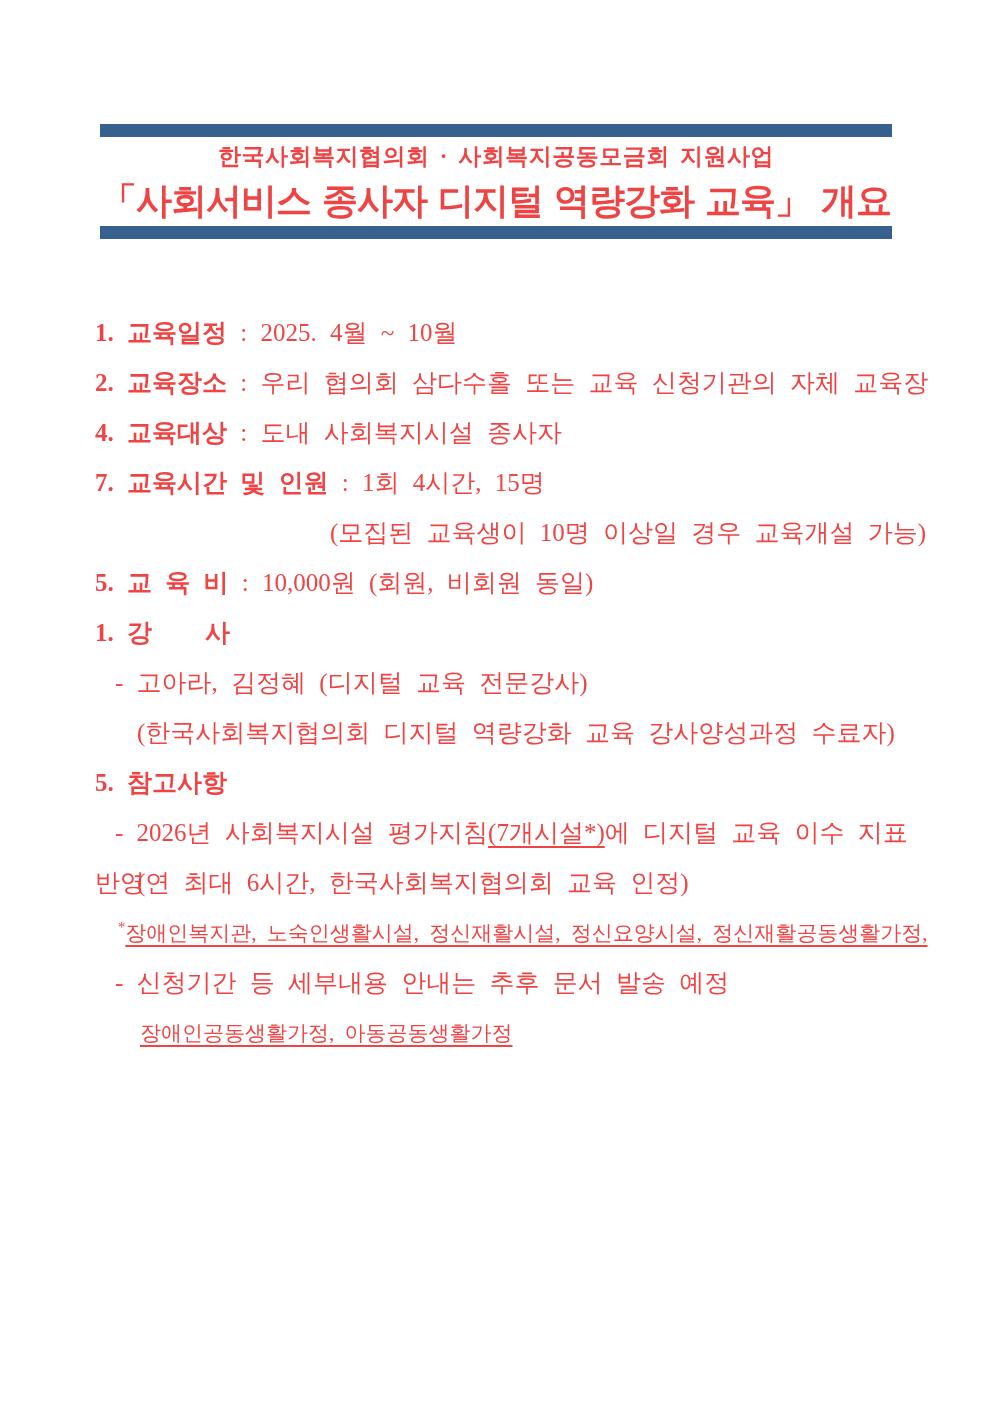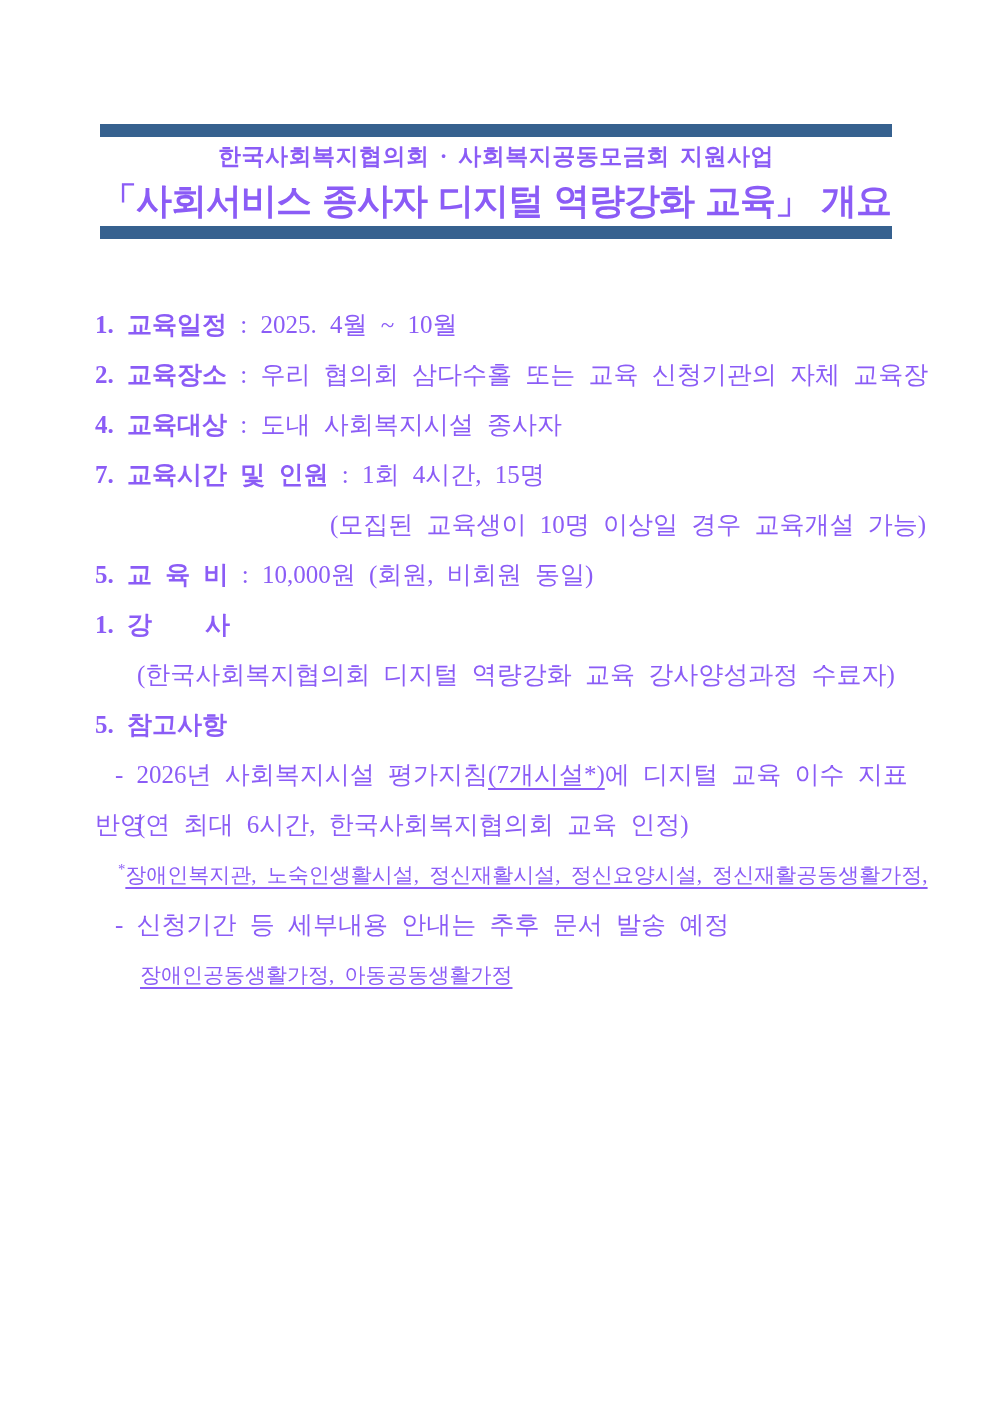--- a/index.html
+++ b/index.html
@@ -3,21 +3,21 @@
 <meta charset="utf-8">
 <style>
   * { margin: 0; padding: 0; box-sizing: border-box; }
   html, body { background: #ffffff; }
   .page {
     position: relative;
     width: 992px;
     height: 1403px;
     background: #ffffff;
     font-family: "Liberation Serif", "DejaVu Serif", serif;
-    color: #8b5cf6;
+    color: #ef4444;
     overflow: hidden;
   }
   
   .doc-header {
     position: absolute;
     top: 124px;
     left: 100px;
     width: 792px;
   }
   .bar {
@@ -41,21 +41,21 @@
     line-height: 50px;
     height: 50px;
     white-space: pre-wrap;
     font-family: "Liberation Sans", "DejaVu Sans", sans-serif;
     letter-spacing: -1px;
     word-spacing: 2px;
   }
   
   .doc-body {
     position: absolute;
-    top: 300px;
+    top: 308px;
     left: 95px;
     width: 840px;
     font-size: 25px;
   }
   .line {
     height: 50px;
     line-height: 50px;
     white-space: pre-wrap;
     word-spacing: 7px;
   }
@@ -102,20 +102,21 @@
     <div class="line"><span class="b">4. 교육대상</span><span> : 도내 사회복지시설 종사자</span></div>
 
     <div class="line"><span class="b">7. 교육시간 및 인원</span><span> : 1회 4시간, 15명</span></div>
 
     <div class="line"><span class="ind-note4">(모집된 교육생이 10명 이상일 경우 교육개설 가능)</span></div>
 
     <div class="line"><span class="b">5. 교 육 비</span><span> : 10,000원 (회원, 비회원 동일)</span></div>
 
     <div class="line"><span class="b">1. 강    사</span></div>
 
+    <div class="line"><span class="ind-dash">- 고아라, 김정혜 (디지털 교육 전문강사)</span></div>
 
     <div class="line"><span class="ind-paren">(한국사회복지협의회 디지털 역량강화 교육 강사양성과정 수료자)</span></div>
 
     <div class="line"><span class="b">5. 참고사항</span></div>
 
     <div class="line"><span class="ind-dash">- 2026년 사회복지시설 평가지침</span><span class="u">(7개시설*)</span><span>에 디지털 교육 이수 지표 반영</span></div>
 
     <div class="line"><span class="ind-paren">(연 최대 6시간, 한국사회복지협의회 교육 인정)</span></div>
 
     <div class="line footnote"><span class="sup">*</span><span class="u">장애인복지관, 노숙인생활시설, 정신재활시설, 정신요양시설, 정신재활공동생활가정,</span></div>

